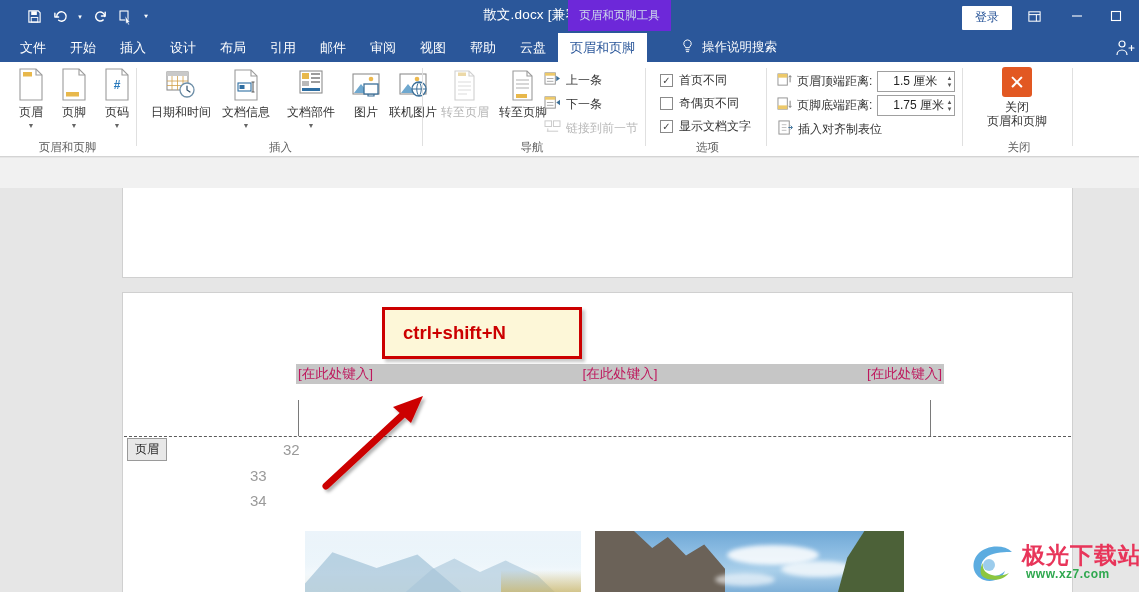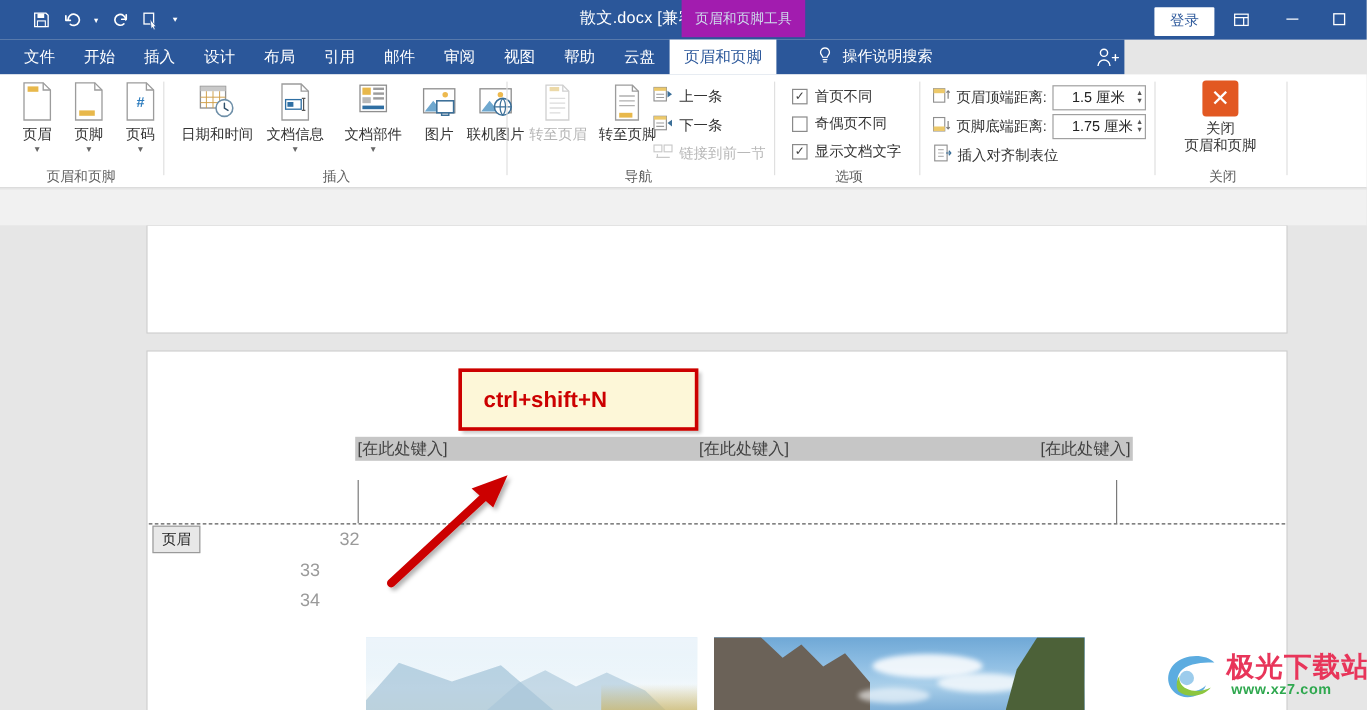--- a/index.html
+++ b/index.html
@@ -25,37 +25,37 @@
   .qat-btn svg { display: block; }
   .qat-caret { width: 12px; height: 23px; display:flex; align-items:center; justify-content:center; color:#fff; font-size: 7px; }
 
   .win-title {
     position: absolute; left: 0; top: 6px; width: 1139px; text-align: center;
     color: #ffffff; font-size: 13.5px; letter-spacing: .2px;
   }
 
   .ctx-tab-title {
     position: absolute; left: 568px; top: 0px; width: 103px; height: 31px;
-    background: #a21caf; color: #cfdcec; font-size: 11.5px;
+    background: #6d28d9; color: #cfdcec; font-size: 11.5px;
     display: flex; align-items: center; justify-content: center;
   }
 
   .signin {
     position: absolute; right: 127px; top: 6px;
     background: #ffffff; color: #2b579a; font-size: 12px;
     padding: 3px 13px 4px; border-radius: 1px;
   }
   .win-ctl { position: absolute; top: 3px; color: #ffffff; display:flex; align-items:center; justify-content:center; }
   .wc-restore { right: 90px; width: 30px; height: 26px; }
   .wc-min { right: 47px; width: 30px; height: 26px; }
   .wc-max { right: 8px; width: 30px; height: 26px; }
 
   
   .tabstrip {
-    position: absolute; left: 0; top: 33px; width: 937px; height: 29px;
+    position: absolute; left: 0; top: 33px; width: 1139px; height: 29px;
     background: #2b579a;
   }
   .tabs { position: absolute; left: 8px; top: 0; height: 29px; display: flex; align-items: stretch; }
   .tab {
     color: #ffffff; font-size: 13px; padding: 0 12px;
     display: flex; align-items: center; white-space: nowrap;
   }
   .tab.active { background: #ffffff; color: #2b579a; }
   .tellme {
     position: absolute; left: 680px; top: 0; height: 29px;
@@ -178,21 +178,21 @@
     position: absolute; left: 123px; width: 949px; background: #ffffff;
     box-shadow: 0 0 0 1px #d0d0d0;
   }
   .page1 { top: 0px; height: 89px; }
   .page2 { top: 105px; height: 299px; }
 
   .hdr-band {
     position: absolute; left: 173px; top: 178px; width: 648px; height: 20px;
     background: #c6c6c6;
   }
-  .hdr-cell { position: absolute; top: 1px; font-size: 13.5px; color: #404040; white-space: nowrap; }
+  .hdr-cell { position: absolute; top: 1px; font-size: 13.5px; color: #be185d; white-space: nowrap; }
   .hdr-left { left: 2px; }
   .hdr-center { left: 50%; transform: translateX(-50%); }
   .hdr-right { right: 2px; }
 
   .callout {
     position: absolute; left: 382px; top: 307px; width: 200px; height: 52px;
     background: #fdf7d8; border: 3px solid #cc0000;
     box-shadow: 3px 3px 3px rgba(0,0,0,.22);
     display: flex; align-items: center;
   }

